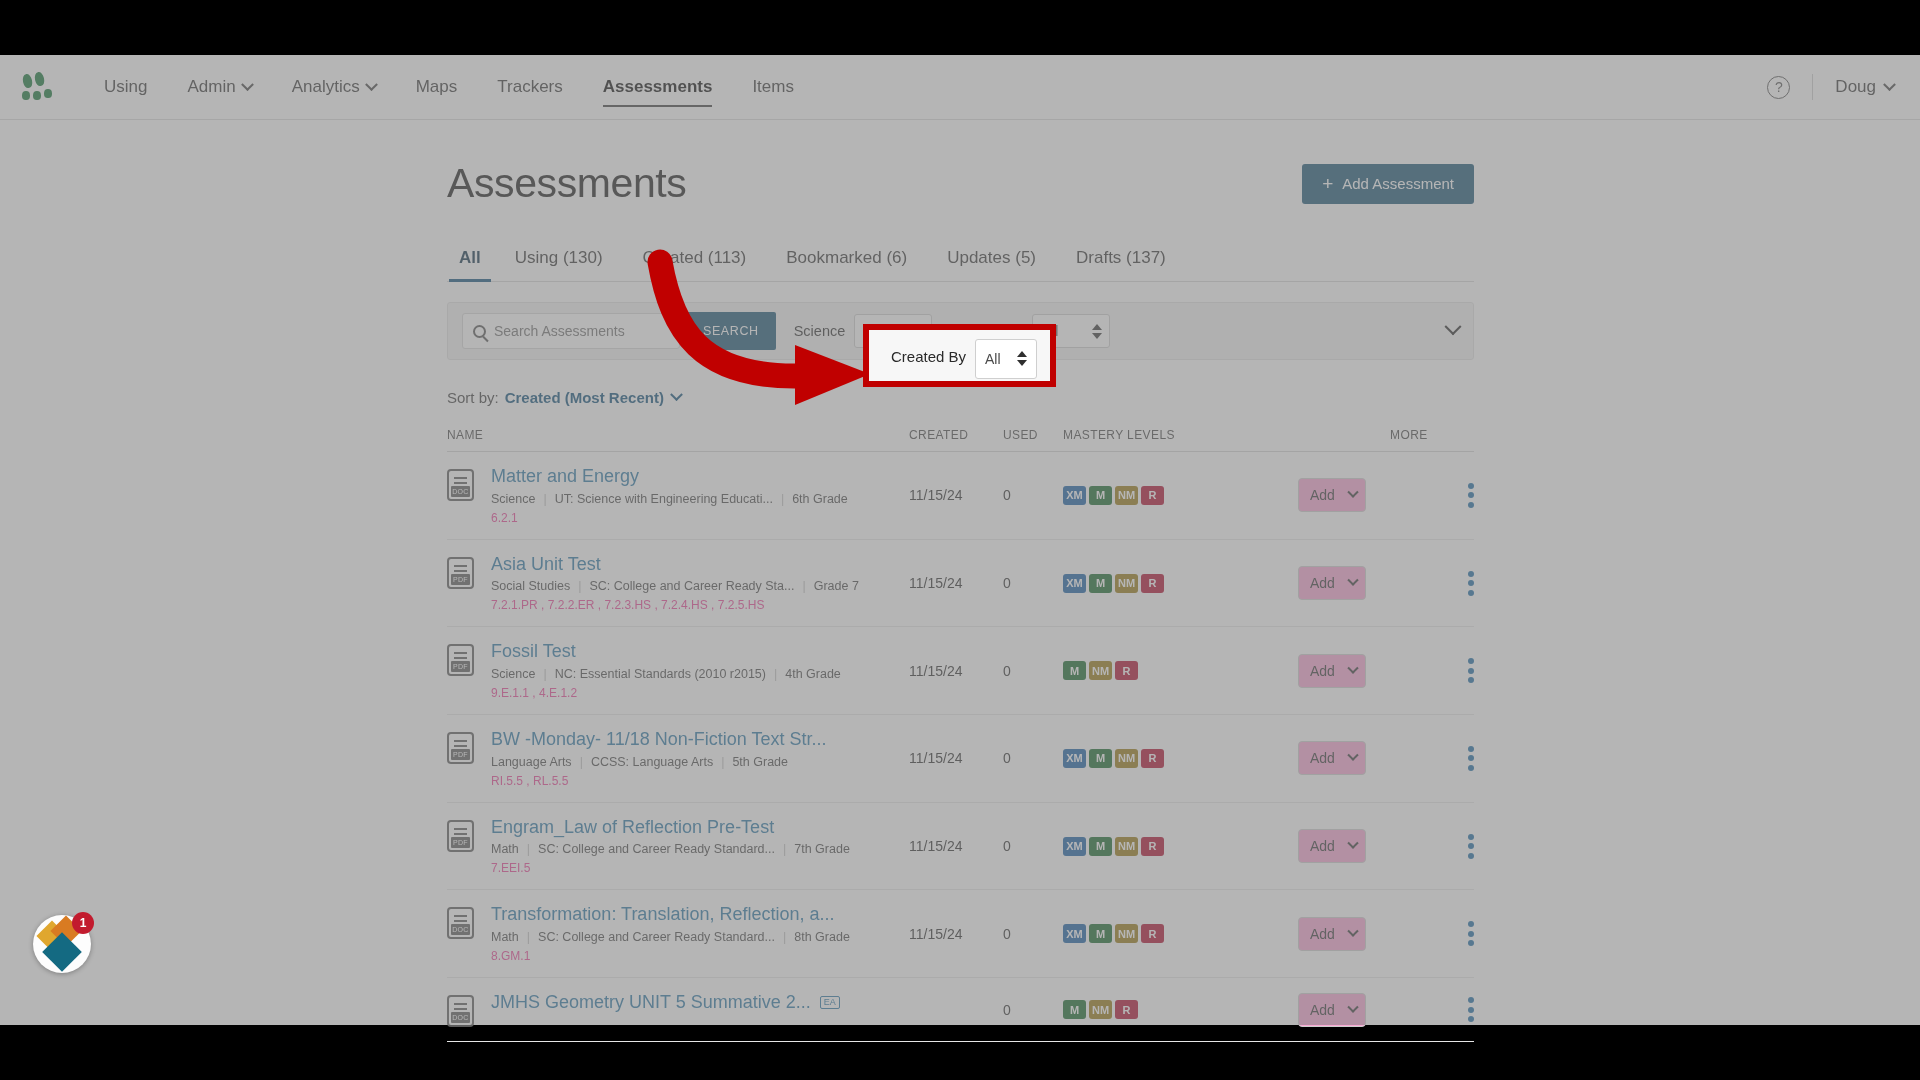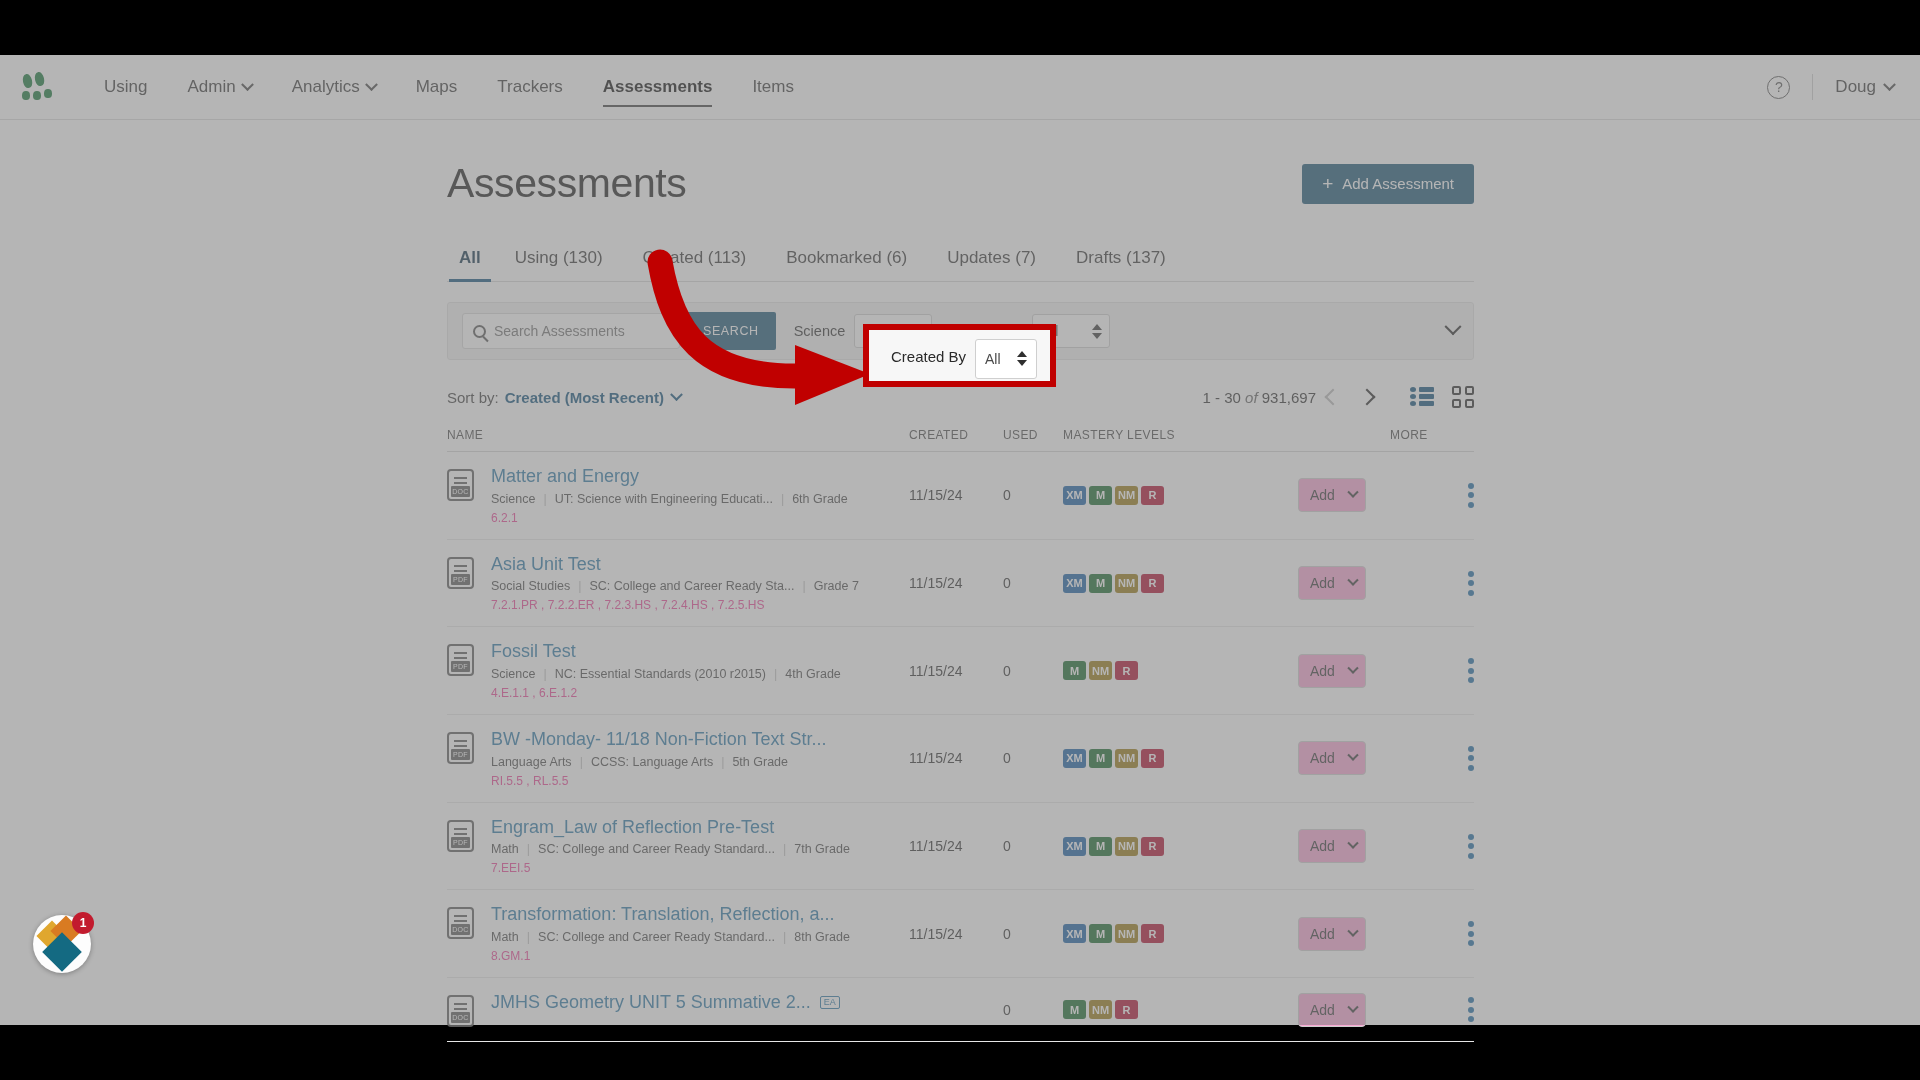--- a/index.html
+++ b/index.html
@@ -274,21 +274,21 @@
         <div class="tab">
           <span>Using (130)</span>
         </div>
         <div class="tab">
           <span>Created (113)</span>
         </div>
         <div class="tab">
           <span>Bookmarked (6)</span>
         </div>
         <div class="tab">
-          <span>Updates (7)</span>
+          <span>Updates (5)</span>
         </div>
         <div class="tab">
           <span>Drafts (137)</span>
         </div>
       </div>
 
       <div class="filterbar">
         <div class="searchwrap">
           <span class="magn"></span>
           <input type="text" placeholder="Search Assessments" style="">
@@ -317,49 +317,20 @@
           </div>
         </div>
 
         <span class="barchev"></span>
       </div>
 
       <div class="sortrow">
         <span class="sortlabel">Sort by:</span>
         <span class="sortval">Created (Most Recent)</span>
         <span class="sortchev"></span>
-        <div class="pager">
-          <span class="prange">
-            <span>1 - 30</span>
-            <i>of</i>
-            <span>931,697</span>
-          </span>
-          <div class="parrow prev">
-              <span></span>
-            </div>
-          <div class="parrow next">
-              <span></span>
-            </div>
-          <div class="vtoggle">
-            <div class="listicon">
-              <b class="d"></b>
-                <b></b>
-                <b class="d"></b>
-                <b></b>
-                <b class="d"></b>
-                <b></b>
-            </div>
-            <div class="gridicon">
-              <b></b>
-                <b></b>
-                <b></b>
-                <b></b>
-            </div>
-          </div>
-        </div>
       </div>
 
       <table class="assess">
         <thead>
           <tr>
             <th class="c-name">NAME</th>
             <th class="c-created">CREATED</th>
             <th class="c-used">USED</th>
             <th class="c-mastery">MASTERY LEVELS</th>
             <th class="c-add"></th>
@@ -473,21 +444,21 @@
                     <div class="atitle">
                       <span>Fossil Test</span>
                     </div>
                     <div class="ameta">
                       <span>Science</span>
                       <s>|</s>
                       <span>NC: Essential Standards (2010 r2015)</span>
                       <s>|</s>
                       <span>4th Grade</span>
                     </div>
-                    <div class="astd">4.E.1.1 , 6.E.1.2</div>
+                    <div class="astd">9.E.1.1 , 4.E.1.2</div>
                   </div>
                 </div>
               </td>
               <td class="created">11/15/24</td>
               <td class="used">0</td>
               <td>
                 <div class="badges">
                   <span class="badge" style="background: rgb(26, 107, 47);">M</span>
                   <span class="badge" style="background: rgb(155, 125, 22);">NM</span>
                   <span class="badge" style="background: rgb(178, 16, 48);">R</span>

